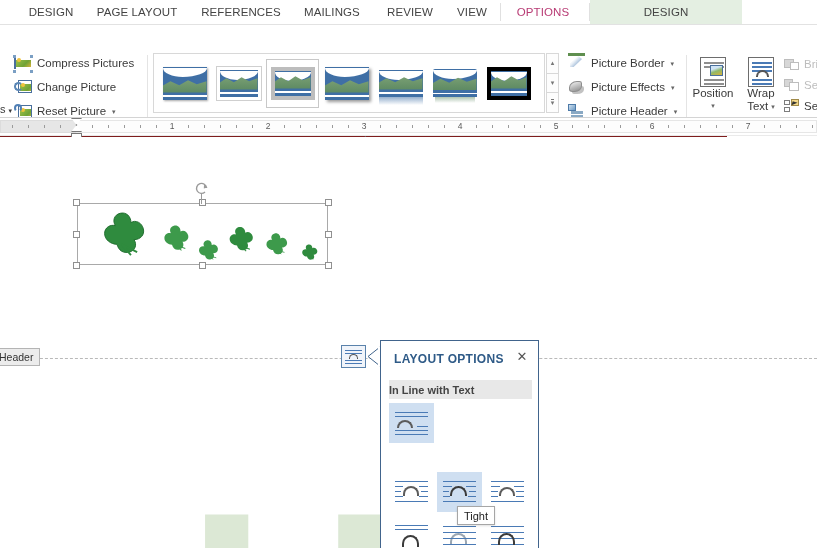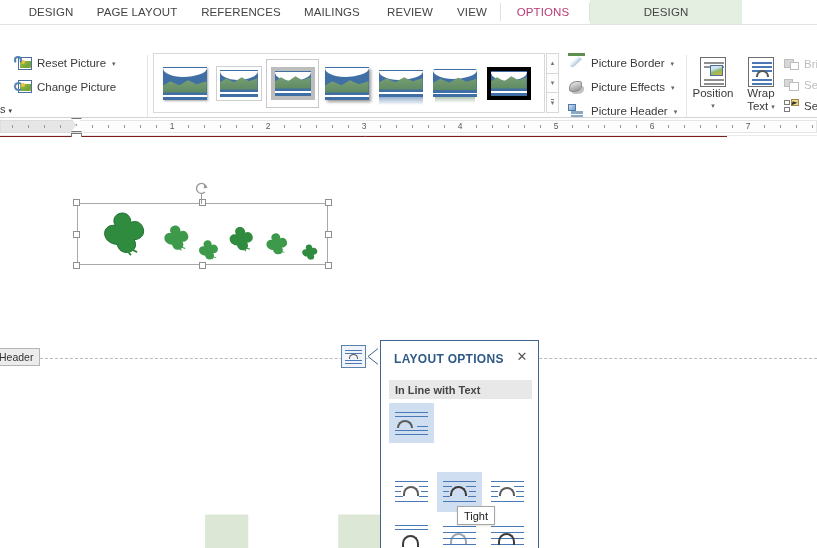--- a/index.html
+++ b/index.html
@@ -238,21 +238,21 @@
   .lo-title {
     position:absolute; left:13px; top:11px; font-size:12px; font-weight:700;
     color:#2e5a87; letter-spacing:.3px;
   }
   .lo-close {
     position:absolute; right:8px; top:7px; width:16px; height:16px;
     display:flex; align-items:center; justify-content:center; font-size:13px; color:#555;
   }
   .lo-sechead {
     position:absolute; left:8px; width:143px; height:19px; background:#e8e8e8;
-    font-size:11px; font-weight:700; color:#444; display:flex; align-items:center; padding-left:6px;
+    font-size:11px; font-weight:700; color:#444; display:flex; align-items:center; 
   }
   .wrapgrid { position:absolute; display:flex; gap:3px; }
   .wrapcell {
     width:45px; height:40px; display:flex; align-items:center; justify-content:center;
   }
   .wrapcell.sel { background:#cfdff1; }
   .wicon { width:37px; height:29px; position:relative; }
   .wicon .l { position:absolute; height:1.4px; background:#4a7ab5; }
   .wicon .arch { position:absolute; border:2.3px solid #5c5c5c; border-bottom:none;
      border-radius: 40px 40px 0 0; }
@@ -300,34 +300,42 @@
   <div class="ribbon-top-border"></div>
 
   <div class="ribbon">
 
     <div class="leftclip">
       <div style="position:absolute;left:0;top:50px;font-size:11px;color:#3a3a3a;">s <span style="font-size:7px;">▾</span></div>
       <div style="position:absolute;left:0;top:72px;font-size:11px;color:#3a3a3a;">t</div>
     </div>
 
     <div class="adjust-cmds">
+      <div class="cmd-row">
+        <span class="ic">
+          <span class="picicon" style="margin:0 auto;"></span>
+          <span class="hnd" style="left:-1px;top:-1px;"></span><span class="hnd" style="right:-1px;top:-1px;"></span>
+          <span class="hnd" style="left:-1px;bottom:-1px;"></span><span class="hnd" style="right:-1px;bottom:-1px;"></span>
+        </span>
+        <span class="lbl">Compress Pictures</span>
+      </div>
+      <div class="cmd-row">
+        <span class="ic">
+          <span class="picicon" style="position:absolute;right:0;top:0;width:14px;height:13px;"></span>
+          <span style="position:absolute;left:0;top:2px;width:9px;height:9px;border:2px solid #5a86b5;border-radius:50%;border-right-color:transparent;"></span>
+        </span>
+        <span class="lbl">Change Picture</span>
+      </div>
       <div class="cmd-row">
         <span class="ic">
           <span class="picicon" style="position:absolute;right:0;top:1px;width:14px;height:13px;"></span>
           <span style="position:absolute;left:0;top:0px;width:8px;height:8px;border:2px solid #4f7fb5;border-radius:50%;border-bottom-color:transparent;"></span>
         </span>
         <span class="lbl">Reset Picture</span>
         <span class="caret">▾</span>
-      </div>
-      <div class="cmd-row">
-        <span class="ic">
-          <span class="picicon" style="position:absolute;right:0;top:0;width:14px;height:13px;"></span>
-          <span style="position:absolute;left:0;top:2px;width:9px;height:9px;border:2px solid #5a86b5;border-radius:50%;border-right-color:transparent;"></span>
-        </span>
-        <span class="lbl">Change Picture</span>
       </div>
     </div>
 
     <div class="grp-sep" style="left:147px;"></div>
 
     <div class="gallery">
       <div class="styleitem">
         <div class="thumb fr-plain">
           <div class="sky"></div>
             <div class="cloud"></div>

